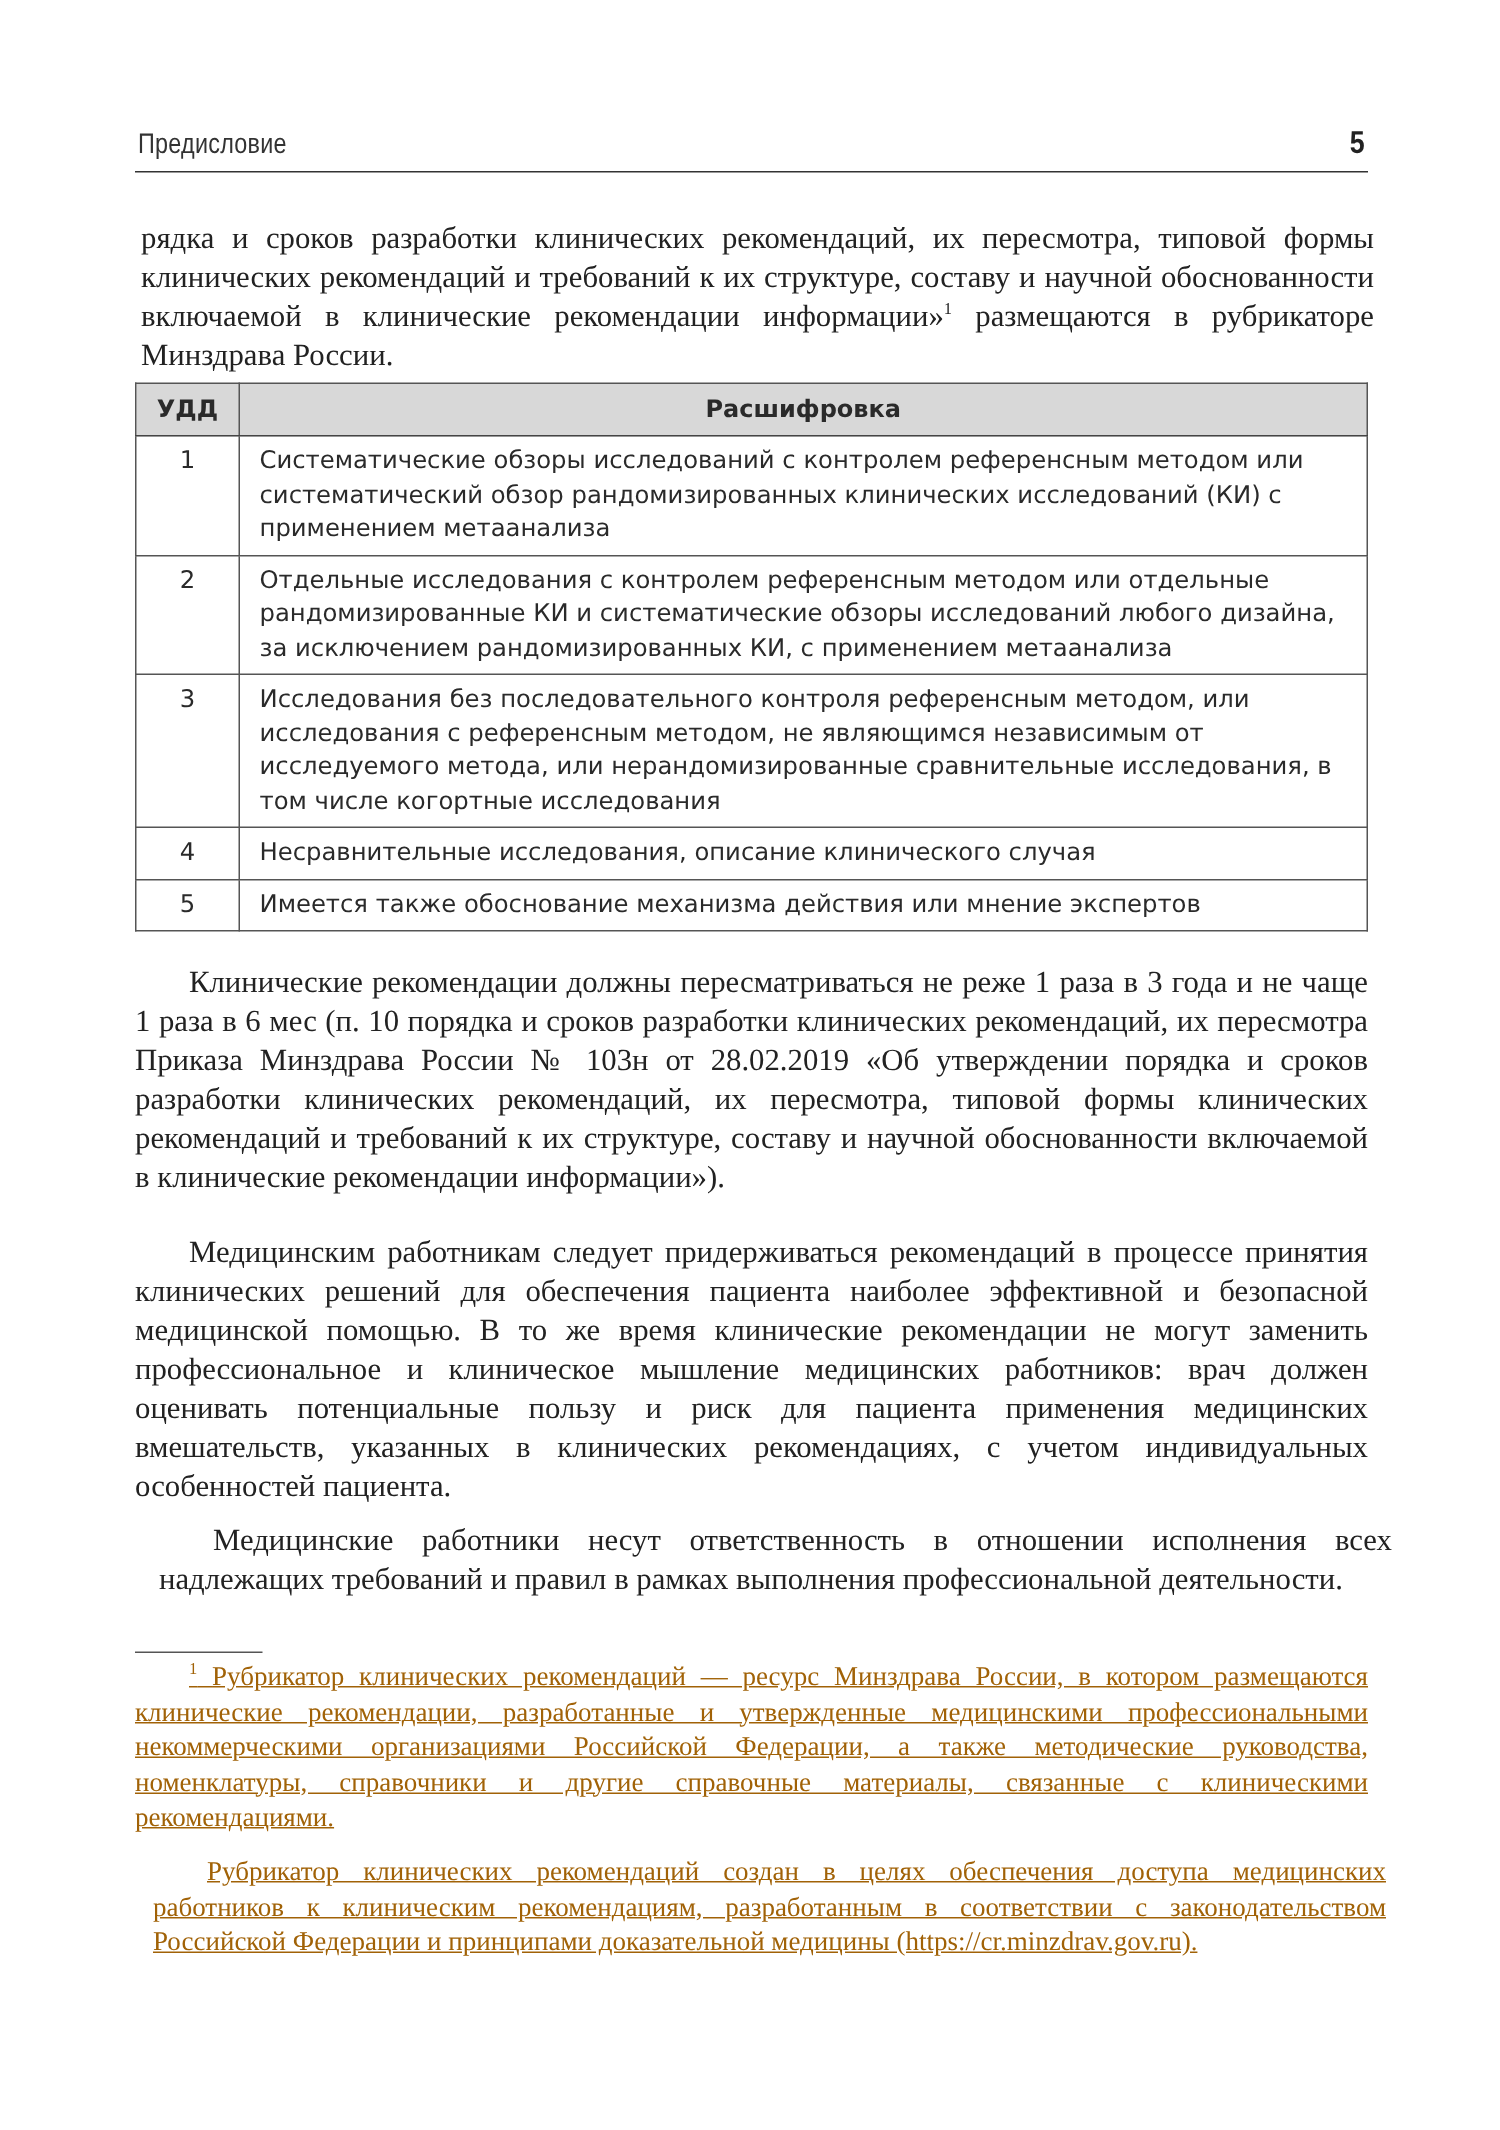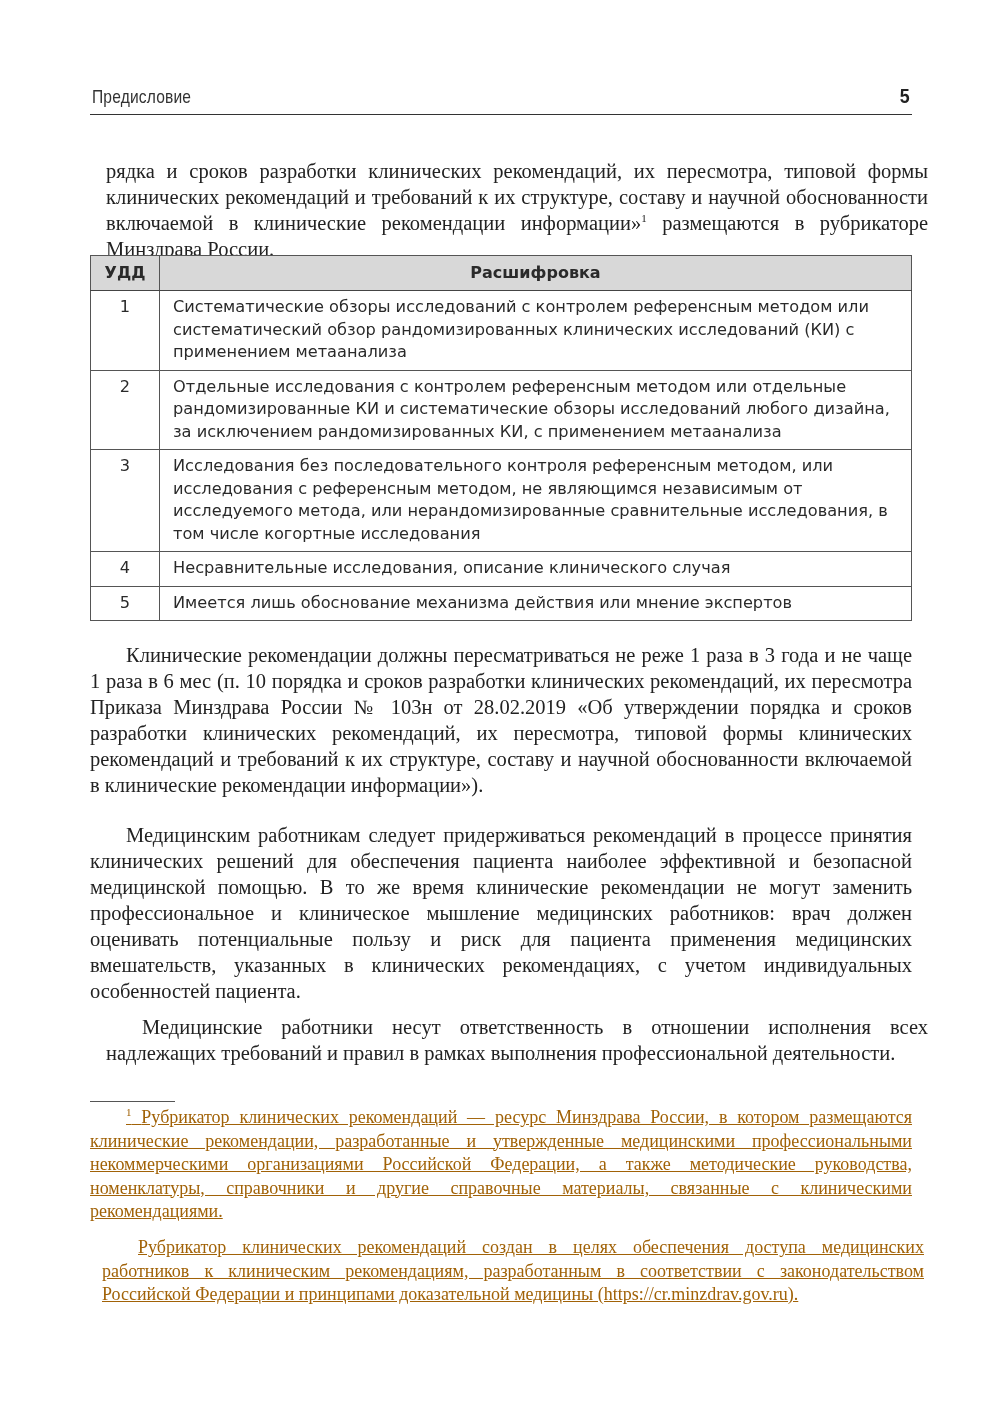--- a/index.html
+++ b/index.html
@@ -38,21 +38,21 @@
 </head>
 <body>
 
 <div class="page">
 
   <div class="running-head">
     <span class="title">Предисловие</span>
     <span class="pgnum">5</span>
   </div>
 
-  <p class="p-intro serif" style="margin:16px;">
+  <p class="p-intro serif" style="margin:4px;">
     <span>рядка и сроков разработки клинических рекомендаций, их пересмотра, типовой формы клинических рекомендаций и требований к их структуре, составу и научной обоснованности включаемой в клинические рекомендации информации»</span><sup>1</sup><span> размещаются в рубрикаторе Минздрава России.</span>
   </p>
 
   <table class="udd-table">
     <thead>
       <tr>
         <th>УДД</th>
         <th>Расшифровка</th>
       </tr>
     </thead>
@@ -68,21 +68,21 @@
       <tr>
         <td class="num">3</td>
         <td class="desc">Исследования без последовательного контроля референсным методом, или исследования с референсным методом, не являющимся независимым от исследуемого метода, или нерандомизированные сравнительные исследования, в том числе когортные исследования</td>
       </tr>
       <tr>
         <td class="num">4</td>
         <td class="desc">Несравнительные исследования, описание клинического случая</td>
       </tr>
       <tr>
         <td class="num">5</td>
-        <td class="desc">Имеется лишь обоснование механизма действия или мнение экспертов</td>
+        <td class="desc">Имеется также обоснование механизма действия или мнение экспертов</td>
       </tr>
     </tbody>
   </table>
 
   <p class="p-block serif indent" style="top:642px; margin:0;">Клинические рекомендации должны пересматриваться не реже 1 раза в 3 года и не чаще 1 раза в 6 мес (п. 10 порядка и сроков разработки клинических рекомендаций, их пересмотра Приказа Минздрава России № 103н от 28.02.2019 «Об утверждении порядка и сроков разработки клинических рекомендаций, их пересмотра, типовой формы клинических рекомендаций и требований к их структуре, составу и научной обоснованности включаемой в клинические рекомендации информации»).</p>
   <p class="p-block serif indent" style="top:822px; margin:0;">Медицинским работникам следует придерживаться рекомендаций в процессе принятия клинических решений для обеспечения пациента наиболее эффективной и безопасной медицинской помощью. В то же время клинические рекомендации не могут заменить профессиональное и клиническое мышление медицинских работников: врач должен оценивать потенциальные пользу и риск для пациента применения медицинских вмешательств, указанных в клинических рекомендациях, с учетом индивидуальных особенностей пациента.</p>
   <p class="p-block serif indent" style="top:998px; margin:16px;">Медицинские работники несут ответственность в отношении исполнения всех надлежащих требований и правил в рамках выполнения профессиональной деятельности.</p>
 
   <div class="fn-rule"></div>
 

